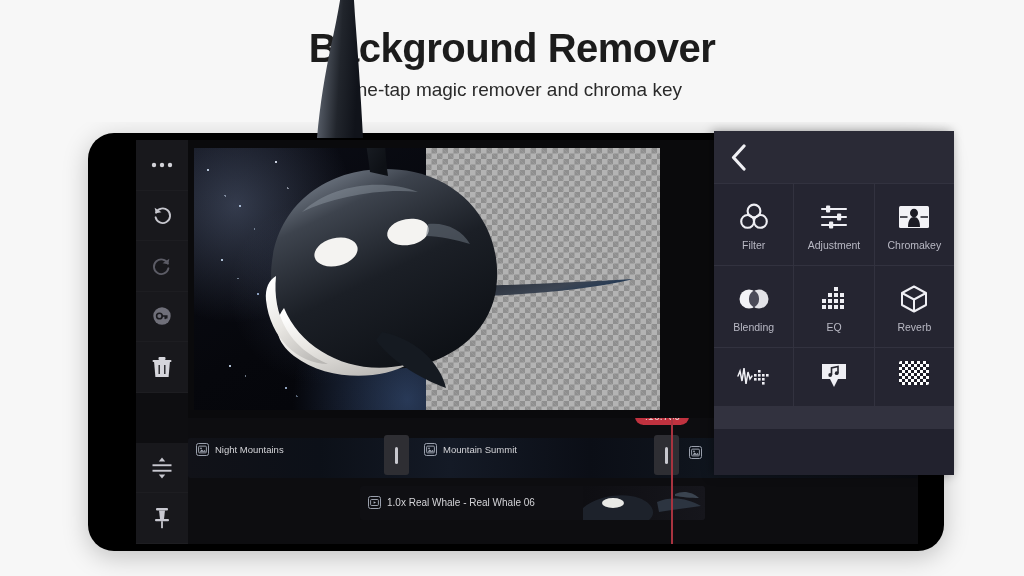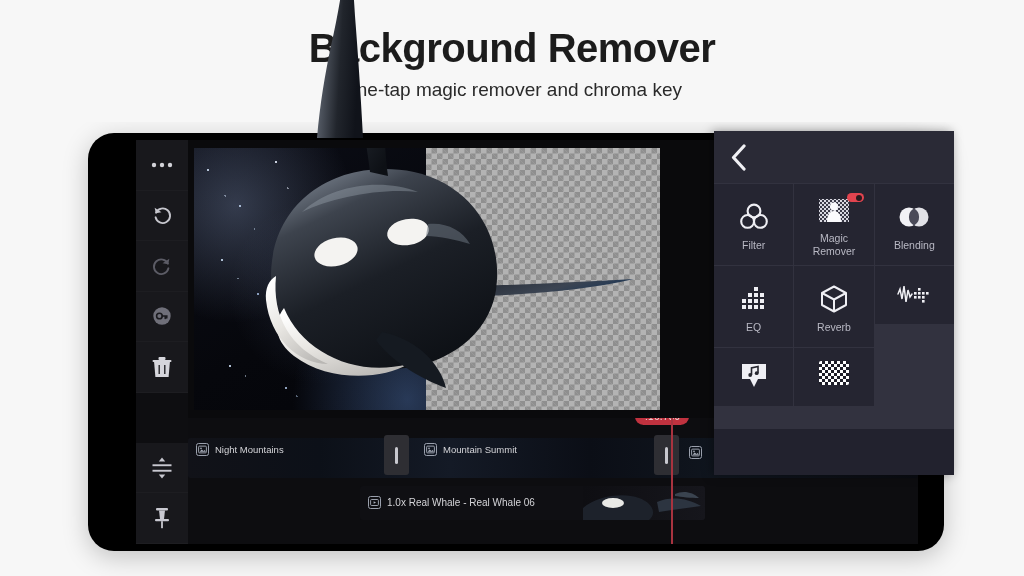--- a/index.html
+++ b/index.html
@@ -525,40 +525,44 @@
       <span class="ti">
         <svg width="30" height="27" viewBox="0 0 30 27">
           <circle cx="15" cy="8" r="6.4" fill="none" stroke="#efeff4" stroke-width="2.1"></circle>
           <circle cx="8.6" cy="18.4" r="6.4" fill="none" stroke="#efeff4" stroke-width="2.1"></circle>
           <circle cx="21.4" cy="18.4" r="6.4" fill="none" stroke="#efeff4" stroke-width="2.1"></circle>
         </svg>
       </span>
       <span class="tl">Filter</span>
     </div>
 
-
-
     <div class="tool-cell">
-      <span class="badge-toggle"></span>
-      <span class="ti">
-        <svg width="32" height="25" viewBox="0 0 32 25">
-          <defs>
-            <pattern id="chk" width="4" height="4" patternUnits="userSpaceOnUse">
-              <rect width="4" height="4" fill="#3a3a47"></rect>
-              <rect width="2" height="2" fill="#d8d8e0"></rect>
-              <rect x="2" y="2" width="2" height="2" fill="#d8d8e0"></rect>
-            </pattern>
-          </defs>
-          <rect x="1" y="1" width="30" height="23" fill="url(#chk)"></rect>
-          <circle cx="16" cy="8.5" r="4" fill="#fbfbfd"></circle>
-          <path d="M9 24 C9 16.5 12.2 13 16 13 C19.8 13 23 16.5 23 24 Z" fill="#fbfbfd"></path>
-        </svg>
-      </span>
-      <span class="tl">Magic<br>Remover</span>
-    </div>
+      <span class="ti">
+        <svg width="28" height="26" viewBox="0 0 28 26">
+          <path d="M2 5 H26 M2 13 H26 M2 21 H26" stroke="#efeff4" stroke-width="2.1" stroke-linecap="round"></path>
+          <rect x="6" y="1.5" width="4.2" height="7" rx="1" fill="#efeff4"></rect>
+          <rect x="17" y="9.5" width="4.2" height="7" rx="1" fill="#efeff4"></rect>
+          <rect x="9" y="17.5" width="4.2" height="7" rx="1" fill="#efeff4"></rect>
+        </svg>
+      </span>
+      <span class="tl">Adjustment</span>
+    </div>
+
+    <div class="tool-cell">
+      <span class="ti">
+        <svg width="32" height="24" viewBox="0 0 32 24">
+          <rect x="1" y="1" width="30" height="22" rx="1.5" fill="#f2f2f6"></rect>
+          <ellipse cx="16" cy="8" rx="4" ry="4.3" fill="#1b1b24"></ellipse>
+          <path d="M10 22 C10 15 12.6 12 16 12 C19.4 12 22 15 22 22 Z" fill="#1b1b24"></path>
+          <path d="M2 12 H9.5 M22.5 12 H30" stroke="#1b1b24" stroke-width="1.6"></path>
+        </svg>
+      </span>
+      <span class="tl">Chromakey</span>
+    </div>
+
 
 
     <div class="tool-cell">
       <span class="ti">
         <svg width="32" height="26" viewBox="0 0 32 26">
           <circle cx="11" cy="13" r="9.5" fill="#f2f2f6"></circle>
           <circle cx="21" cy="13" r="9.5" fill="#f2f2f6" opacity="0.92"></circle>
           <path d="M16 4.6 A9.5 9.5 0 0 1 16 21.4 A9.5 9.5 0 0 1 16 4.6 Z" fill="#4a4a58"></path>
         </svg>
       </span>

